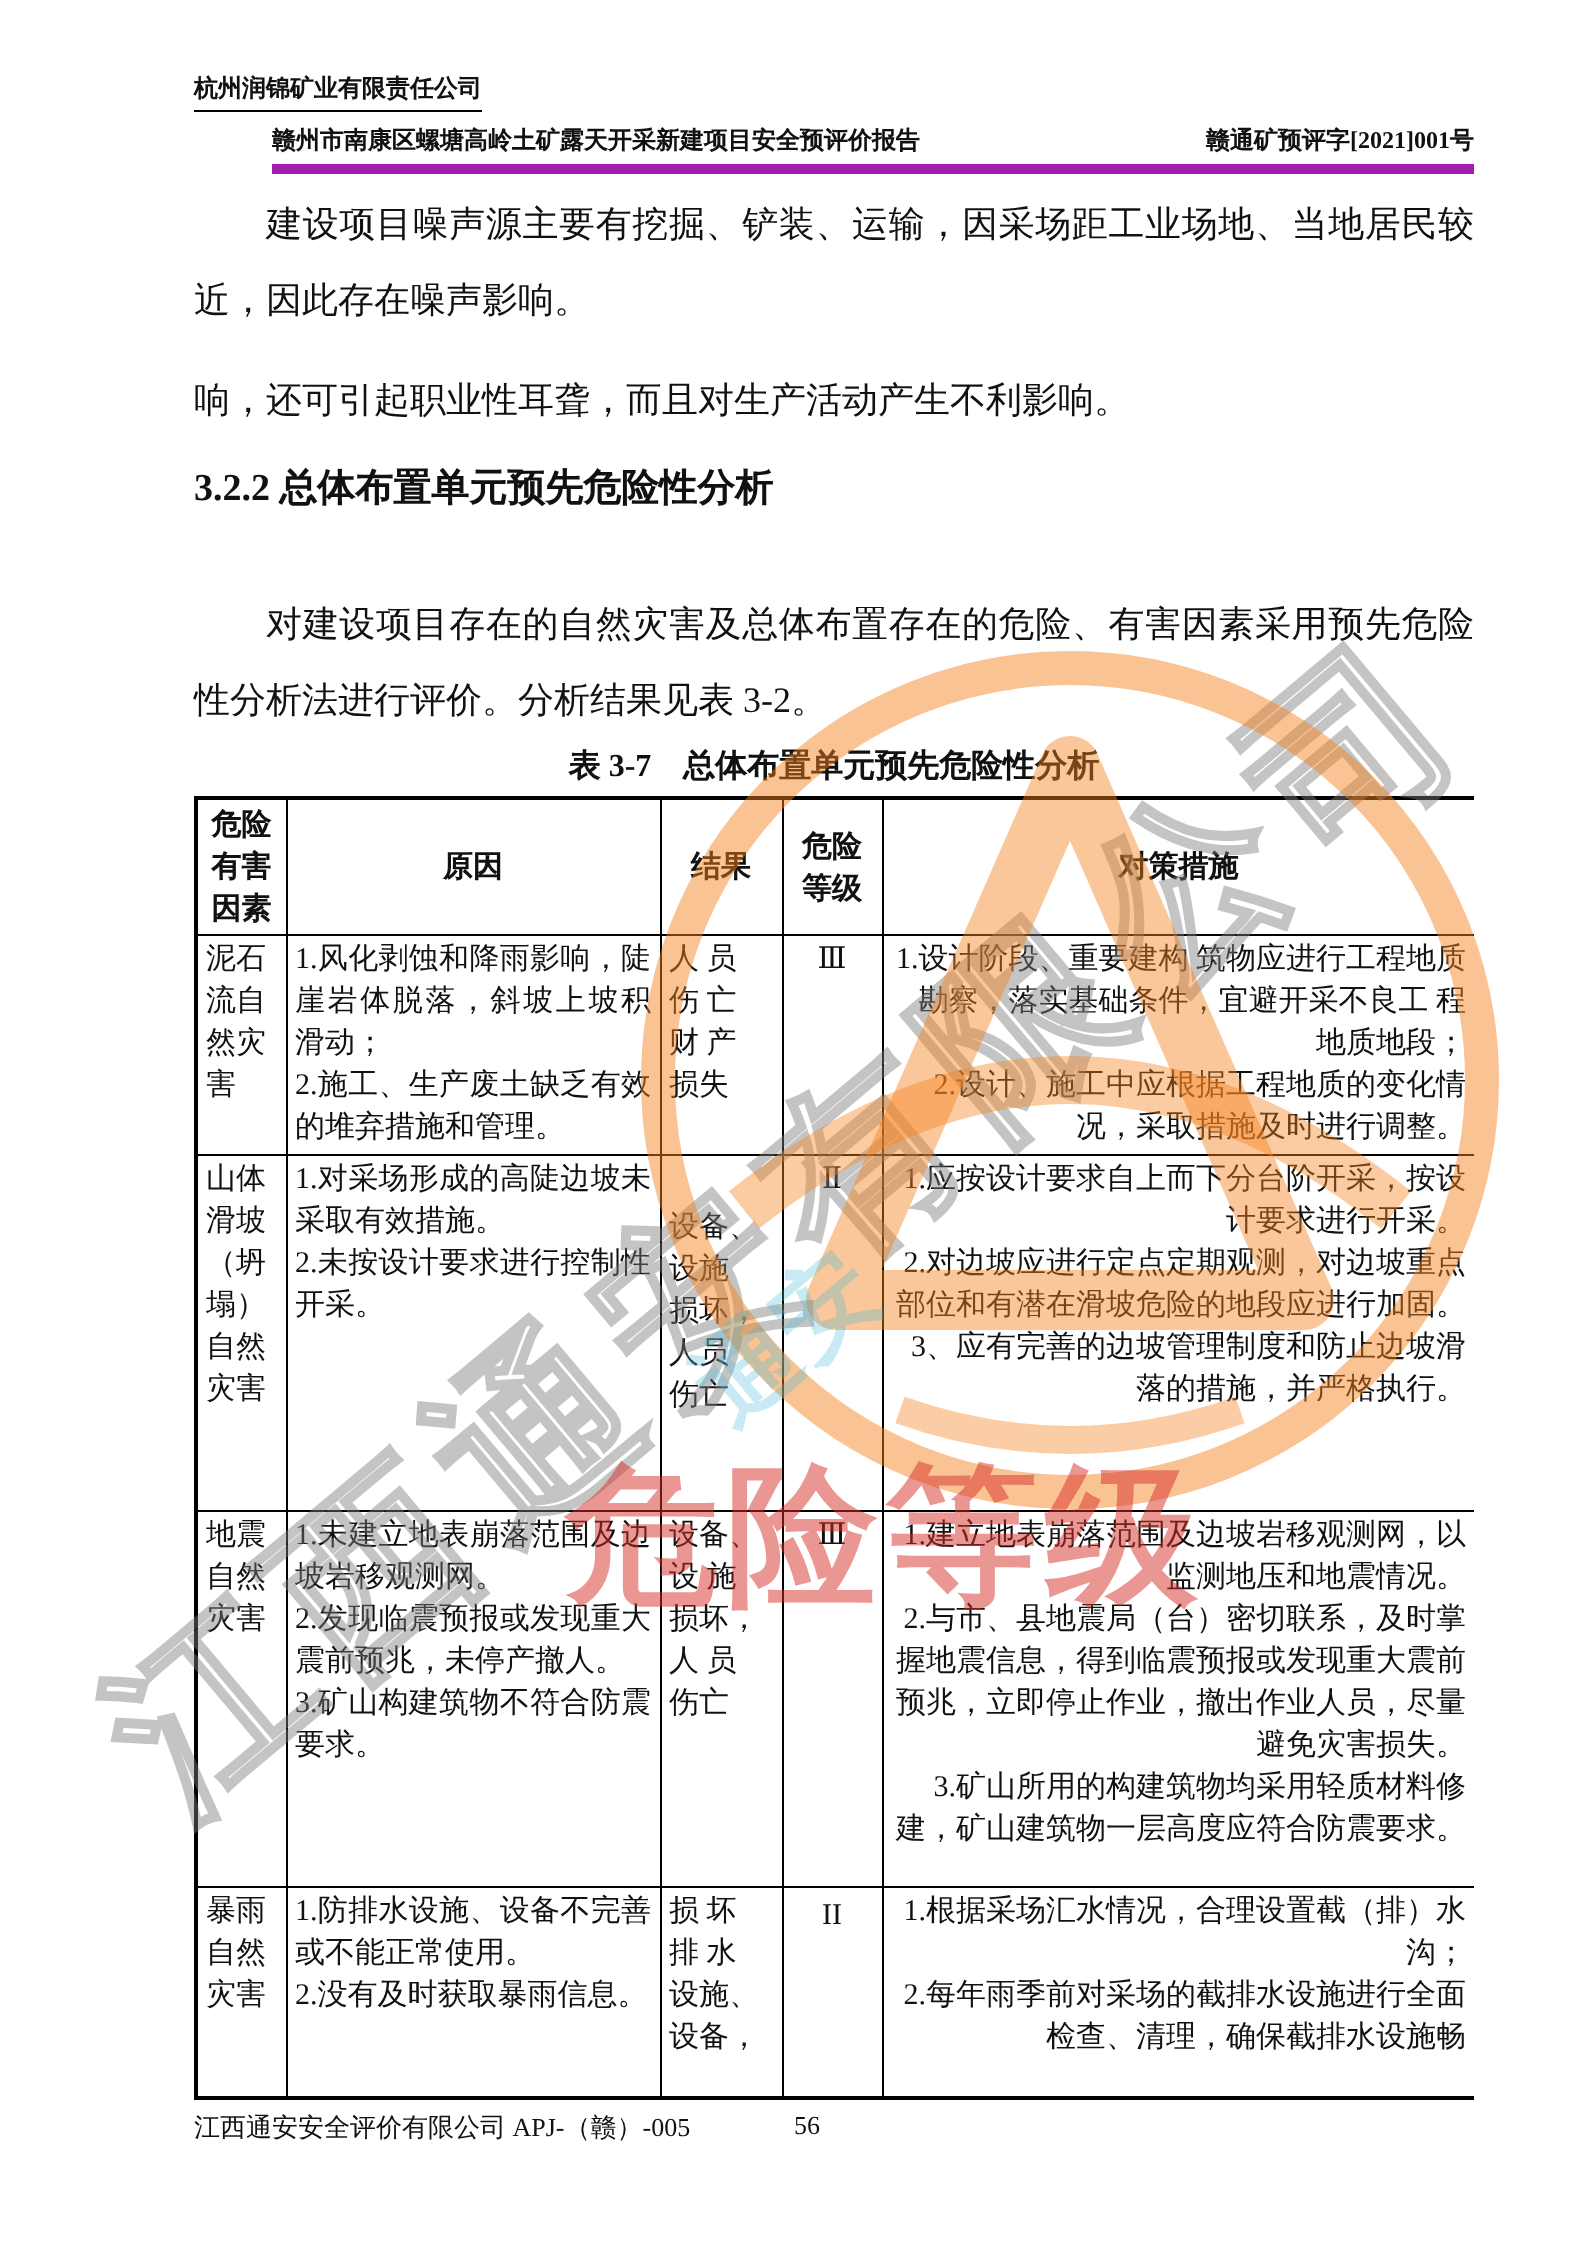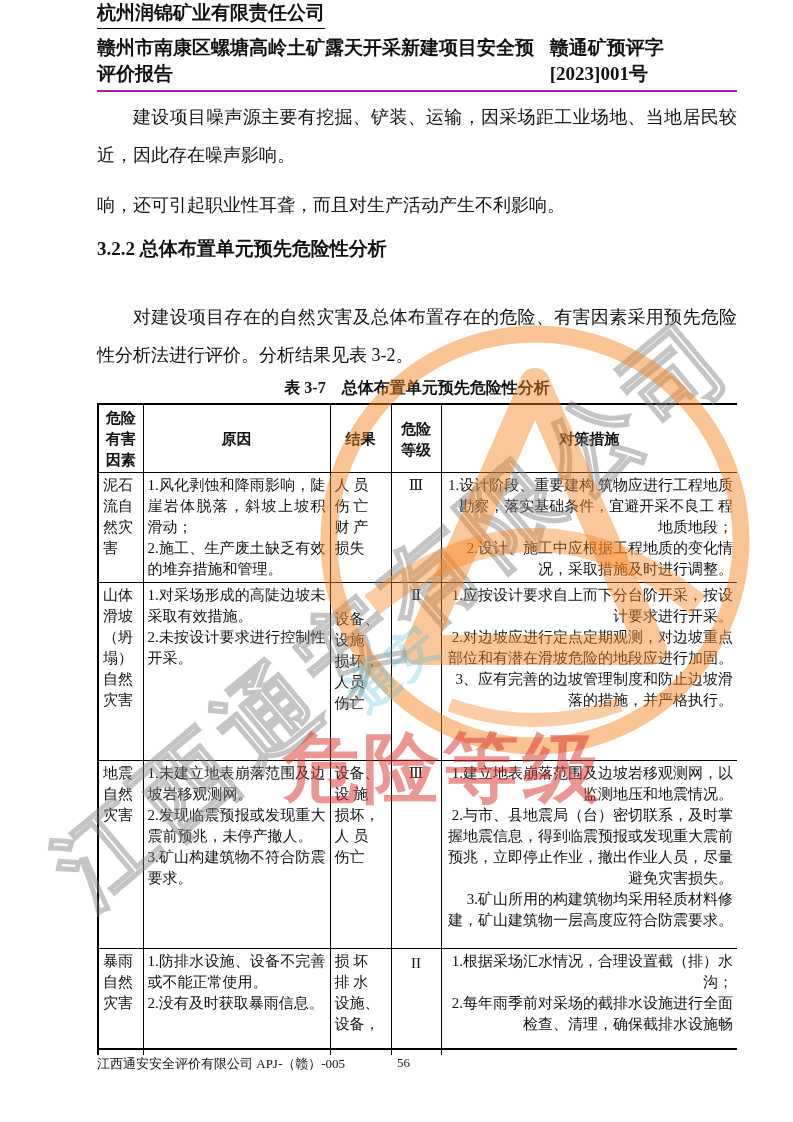--- a/index.html
+++ b/index.html
@@ -1,23 +1,23 @@
 <!DOCTYPE html>
 <html><head>
 <meta charset="utf-8">
 <style>
   html,body{margin:0;padding:0;background:#888;}
   .page{position:relative;width:793px;height:1122px;background:#ffffff;overflow:hidden;
         font-family:"Liberation Serif","DejaVu Serif",serif;color:#111;}
   .content{position:absolute;left:97px;top:0;width:640px;}
   
-  .hdr{font-size:19px;font-weight:bold;}
+  .hdr{padding-top:36px;font-size:12px;font-weight:bold;}
   .hdr1{display:inline-block;border-bottom:1px solid #000;padding-bottom:2px;}
   .hdr2{display:flex;justify-content:space-between;align-items:flex-end;
-        border-bottom:2px solid #a21caf;padding:6px 0 3px 0;}
+        border-bottom:5px solid #a21caf;padding:6px 0 3px 0;margin-left:39px;}
   
   .para{font-size:18px;line-height:38px;text-align:justify;margin:0;}
   .p1{margin-top:12px;}
   .p2{text-indent:2em;margin-top:6px;}
   .heading{font-size:19px;font-weight:bold;margin:12px 0 36px 0;}
   .p3{text-indent:2em;}
   .caption{font-size:16px;font-weight:bold;text-align:center;margin-top:4px;}
   
   .tablewrap{margin-top:4px;height:652px;overflow:hidden;}
   table.haz{border-collapse:collapse;table-layout:fixed;width:640px;font-size:15px;}
@@ -53,21 +53,21 @@
 <body>
 
 <div class="page">
 
   <div class="content">
 
     <div class="hdr">
       <span class="hdr1">杭州润锦矿业有限责任公司</span>
       <div class="hdr2">
         <span>赣州市南康区螺塘高岭土矿露天开采新建项目安全预评价报告</span>
-        <span>赣通矿预评字[2023]001号</span>
+        <span>赣通矿预评字[2021]001号</span>
       </div>
     </div>
 
     <p class="para p2">建设项目噪声源主要有挖掘、铲装、运输，因采场距工业场地、当地居民较近，因此存在噪声影响。</p>
     <p class="para p1">响，还可引起职业性耳聋，而且对生产活动产生不利影响。</p>
     <div class="heading">3.2.2 总体布置单元预先危险性分析</div>
     <p class="para p3">对建设项目存在的自然灾害及总体布置存在的危险、有害因素采用预先危险性分析法进行评价。分析结果见表 3-2。</p>
 
     <div class="caption">表 3-7　总体布置单元预先危险性分析</div>
 

